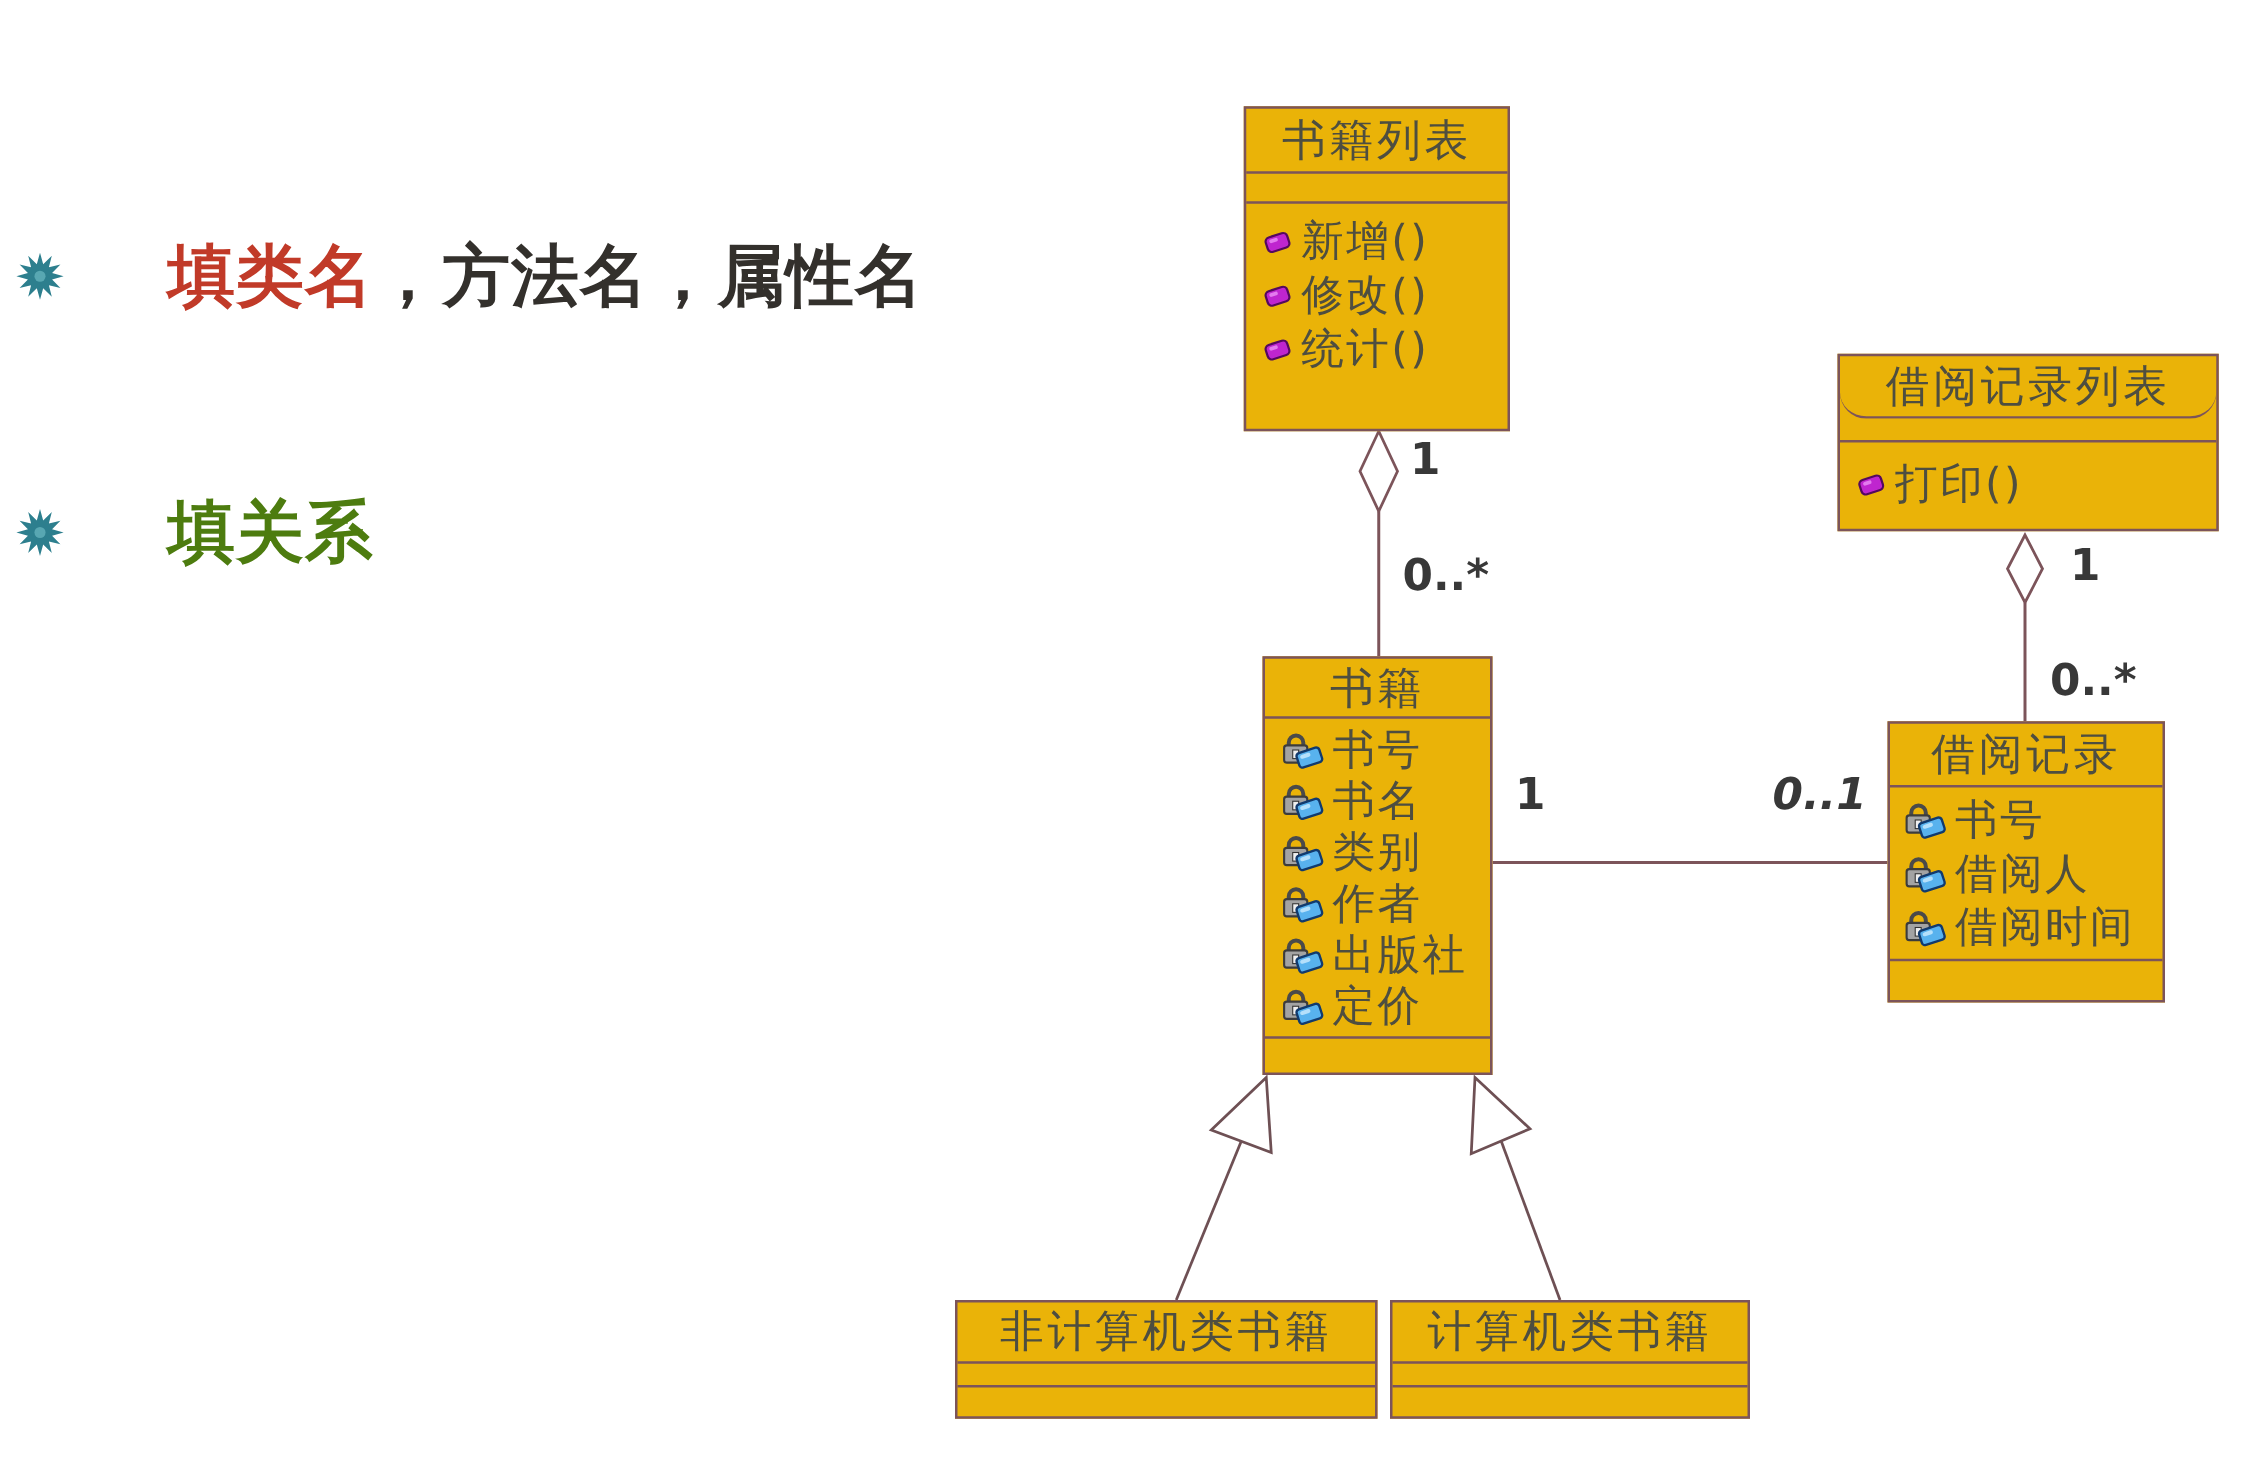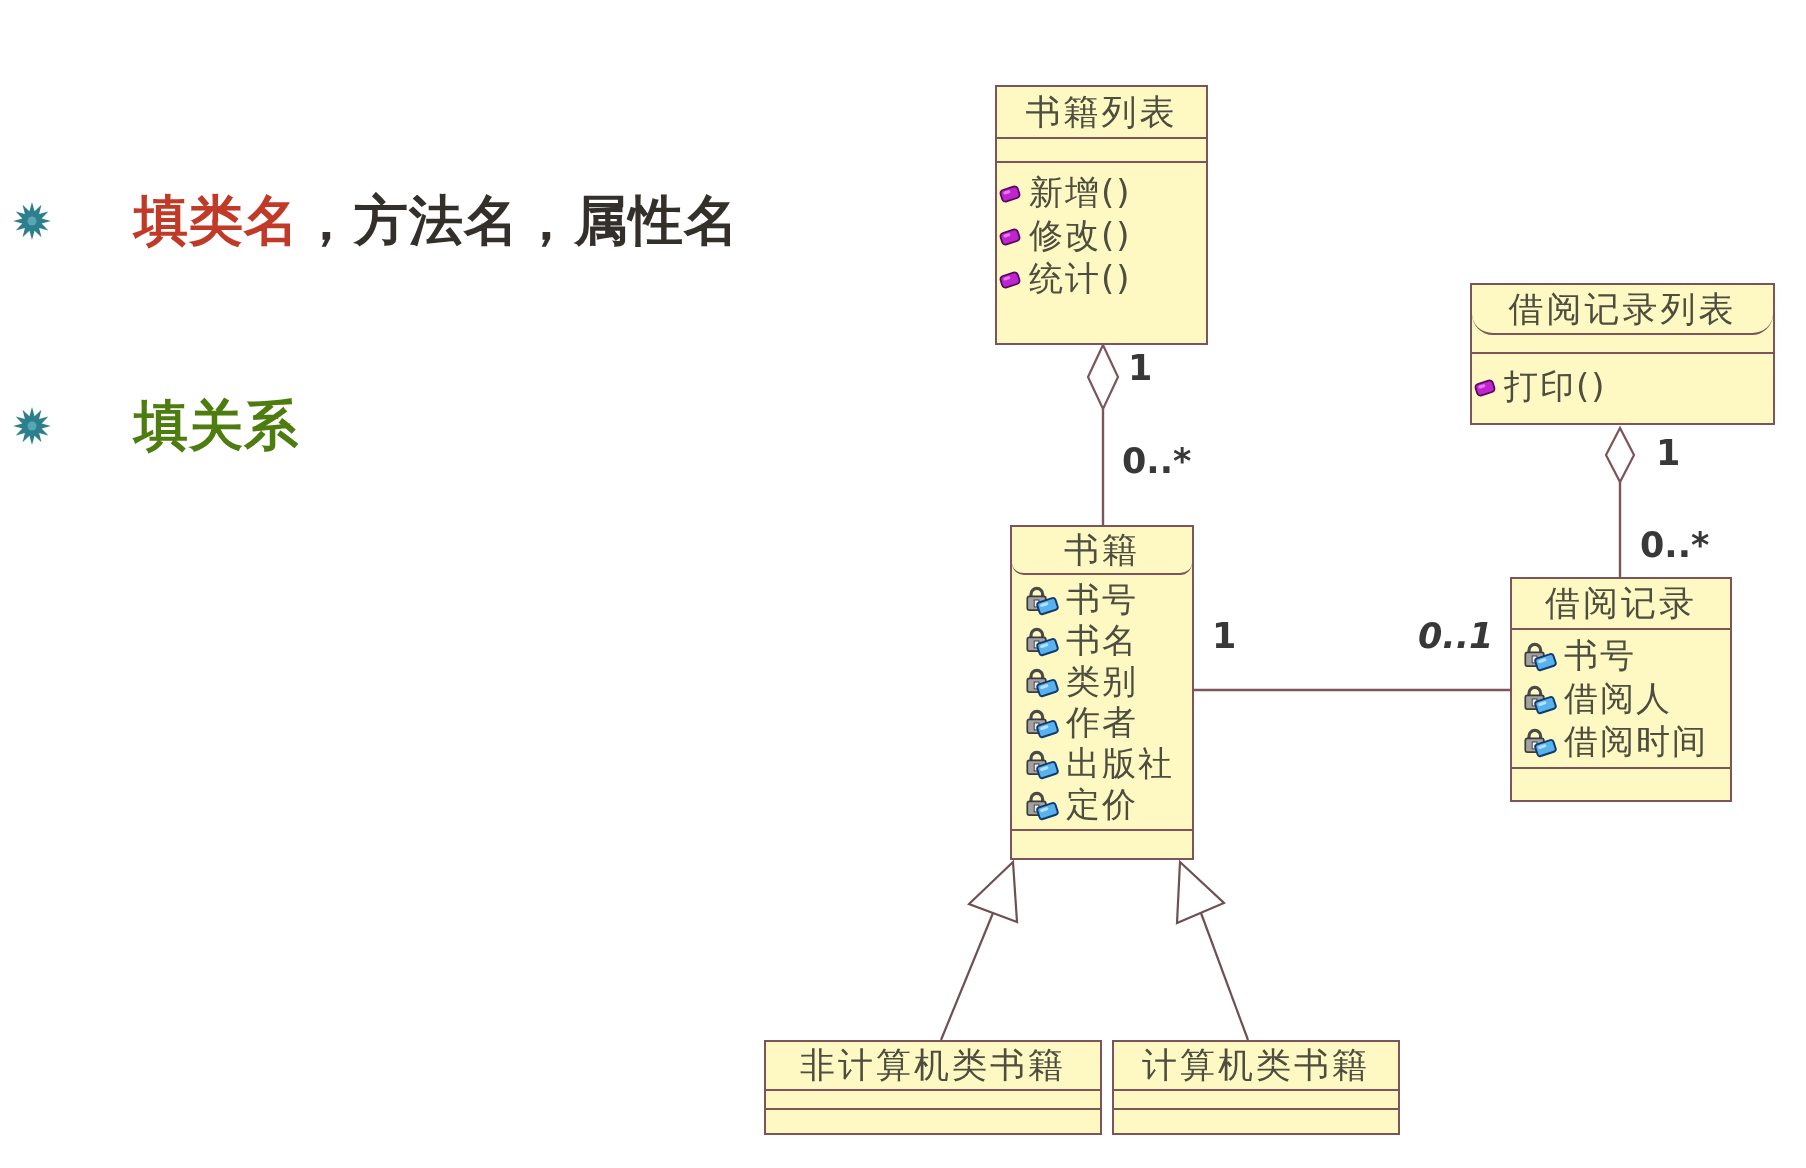--- a/index.html
+++ b/index.html
@@ -16,48 +16,48 @@
   .bullet-text { margin-left:82px; font-size:54px; font-weight:bold; letter-spacing:1px; white-space:nowrap; }
   #bullet1 { top:190px; }
   #bullet2 { top:292px; }
   #bullet3 { top:395px; }
   .t-red    { color:#c13a28; }
   .t-dark   { color:#33302c; }
   .t-orange { color:#4d7c0f; }
 
   
   .uml-class {
-    position:absolute; background:#fef9c3; border:2px solid #7c545a;
+    position:absolute; background:#eab308; border:2px solid #7c545a;
     color:#4e4e40; display:flex; flex-direction:column;
   }
   .uml-title {
     display:flex; align-items:center; justify-content:center;
     font-size:35px; letter-spacing:3px; border-bottom:2px solid #7c545a;
     white-space:nowrap; flex:0 0 auto;
   }
   .uml-empty  { flex:0 0 auto; border-bottom:2px solid #7c545a; }
   .uml-footer { flex:0 0 auto; border-top:2px solid #7c545a; }
   .uml-members { flex:1 1 auto; overflow:hidden; }
-  .member-row { display:flex; align-items:center; padding-left:0; }
+  .member-row { display:flex; align-items:center; padding-left:12px; }
   .member-row .mico { flex:0 0 auto; margin-right:6px; }
   .member-text { font-size:34px; letter-spacing:2px; white-space:nowrap; }
 
   #box-book-list         { left:995px;  top:85px;   width:213px; height:260px; }
   #box-book-list .uml-title { height:52px; }
   #box-book-list .uml-empty { height:24px; }
   #box-book-list .uml-members { padding-top:8px; }
   #box-book-list .member-row { height:43px; }
 
   #box-record-list       { left:1470px; top:283px;  width:305px; height:142px; }
   #box-record-list .uml-title { height:50px;border-radius:21px; }
   #box-record-list .uml-empty { height:19px; }
   #box-record-list .member-row { height:66px; }
 
   #box-book              { left:1010px; top:525px;  width:184px; height:335px; }
-  #box-book .uml-title { height:48px;border-radius:12px; }
+  #box-book .uml-title { height:48px; }
   #box-book .uml-members { padding-top:4px; }
   #box-book .member-row { height:41px; padding-left:8px; }
   #box-book .uml-footer { height:29px; }
 
   #box-record            { left:1510px; top:577px;  width:222px; height:225px; }
   #box-record .uml-title { height:51px; }
   #box-record .uml-members { padding-top:4px; }
   #box-record .member-row { height:43px; padding-left:6px; }
   #box-record .uml-footer { height:33px; }
 

